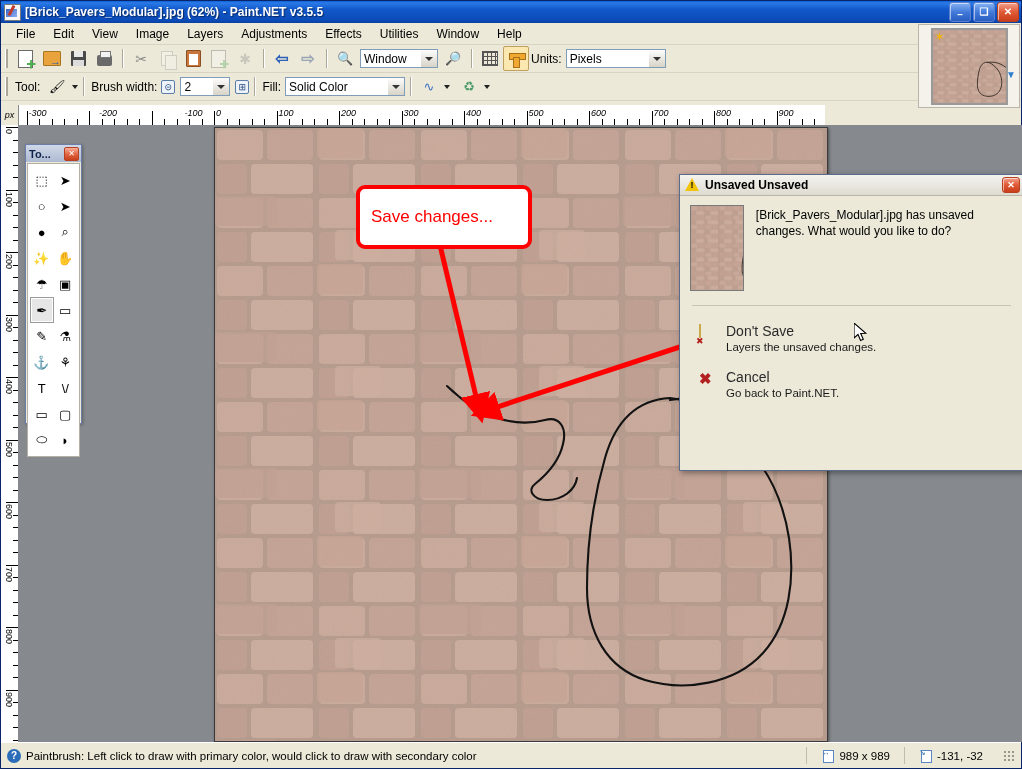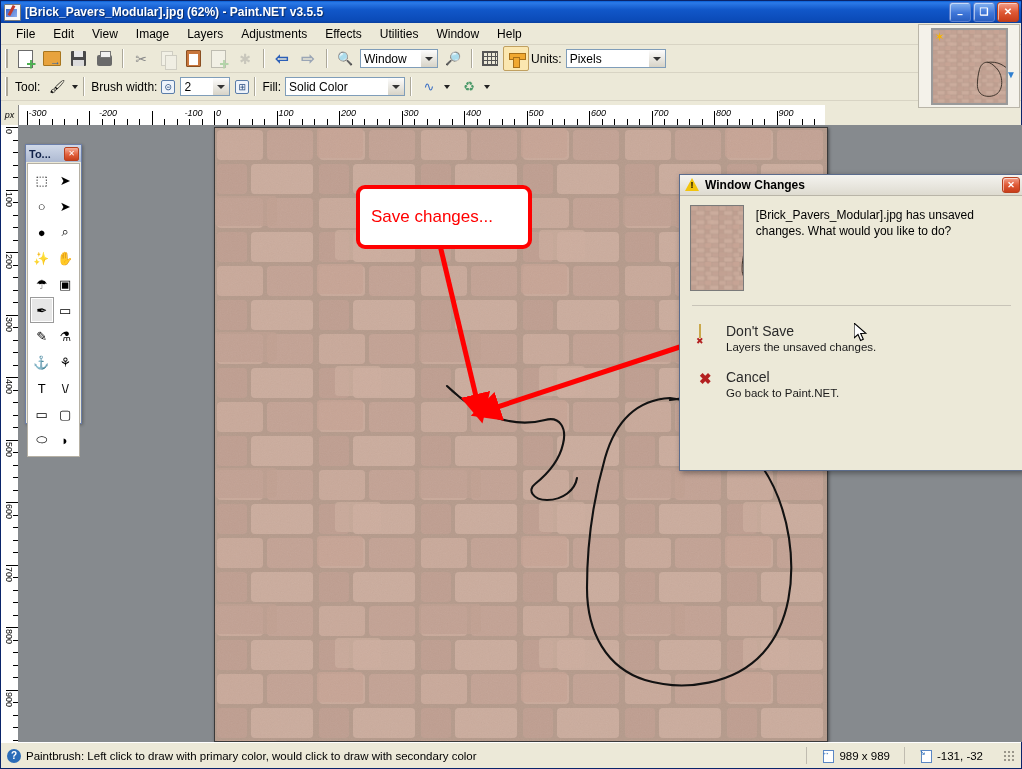--- a/index.html
+++ b/index.html
@@ -608,21 +608,21 @@
     <line x1="697" y1="340" x2="484" y2="410" stroke="#ff0000" stroke-width="5" marker-end="url(#ah)"></line>
   </svg>
 
   <div class="callout">
     <span>Save changes...</span>
   </div>
 
   <div class="dialog">
     <div class="dlg-title">
       <span class="warn"></span>
-      <span class="t">Window Changes</span>
+      <span class="t">Unsaved Unsaved</span>
       <span class="wbtn close" style="width:16px;height:14px;">
         <span class="g" style="font-size:9px;">✕</span>
       </span>
     </div>
     <div class="dlg-body">
       <div class="dlg-top">
         <div class="thumb">
           <svg width="84" height="84" viewBox="0 0 612 613" preserveAspectRatio="none">
             <rect width="612" height="613" fill="url(#brk2)"></rect>
             <path d="M455 270 C420 272 400 295 390 330 C378 372 372 420 372 460 C372 505 392 540 430 552 C470 564 520 556 548 525 C575 495 580 450 574 410 C568 372 552 340 530 318 C505 292 478 272 455 270 Z" fill="none" stroke="#3a3028" stroke-width="7"></path>

